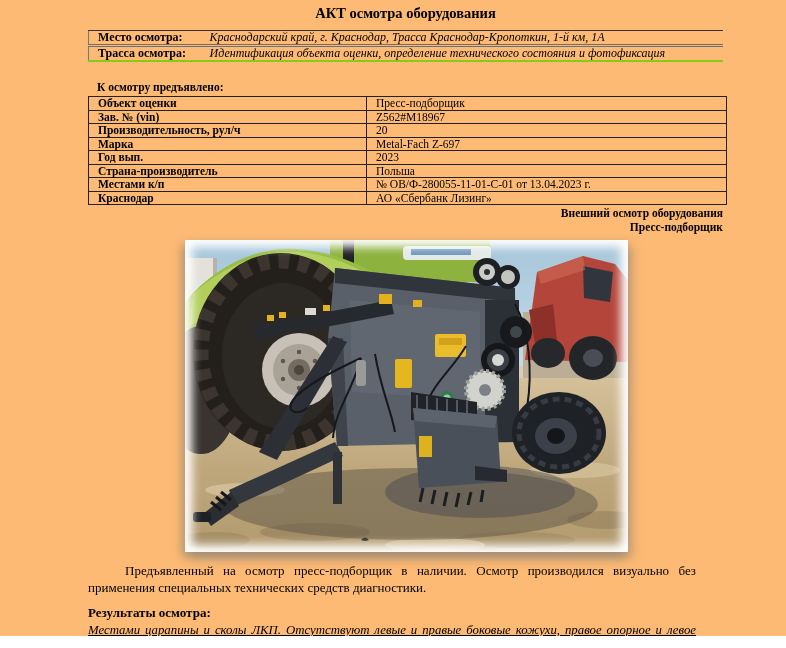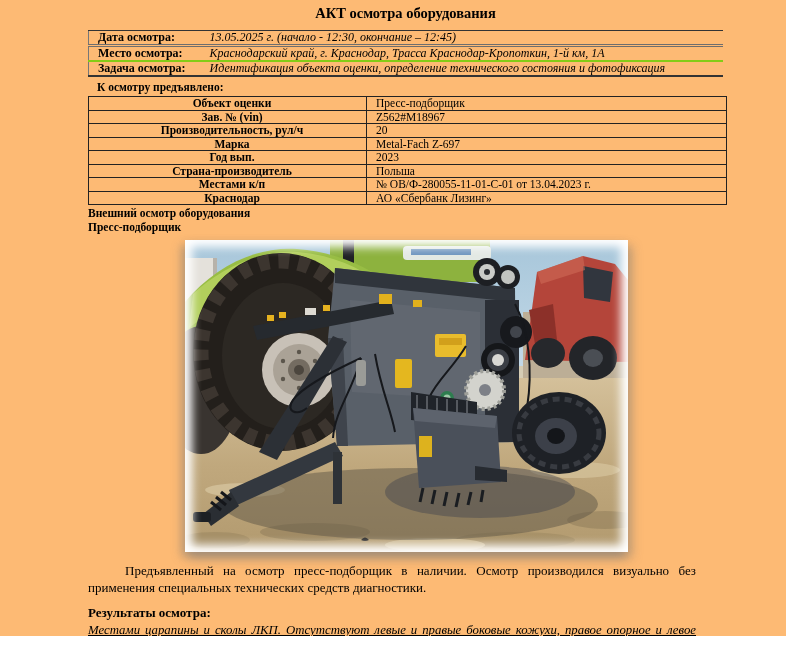--- a/index.html
+++ b/index.html
@@ -21,23 +21,23 @@
   .t1 tr:nth-child(3) td { border-bottom:2px solid #333; }
   .t1 .lbl { font-weight:bold; width:112px; }
   .t1 .val { font-style:italic; }
   
   .presented { position:absolute; left:97px; top:81px; font-size:11.5px; font-weight:bold; }
   
   .t2 { position:absolute; left:88px; top:96px; width:639px; border-collapse:collapse;
         border:1.5px solid #222; }
   .t2 td { border:1px solid #222; font-size:11.5px; height:13.5px; line-height:12px;
            padding:0 0 0 9px; vertical-align:middle; }
-  .t2 .lbl { font-weight:bold; width:278px;text-align:center; }
-  
-  .photo-head { position:absolute; left:88px; top:206px; width:635px; text-align:left;
+  .t2 .lbl { font-weight:bold; width:278px; }
+  
+  .photo-head { position:absolute; left:88px; top:206px; width:635px; text-align:right;
                 font-size:11.5px; font-weight:bold; line-height:14px; }
   
   .photo-wrap {
     position:absolute; left:185px; top:240px; width:443px; height:312px;
     box-shadow:-4px 5px 9px rgba(120,120,120,.45), 4px 6px 10px rgba(120,120,120,.45);
   }
   .photo-wrap svg { display:block; width:443px; height:312px; }
   .photo-fade { position:absolute; inset:0; box-shadow:inset 0 0 10px 7px #ffffff; pointer-events:none; }
   
   .bottom { position:absolute; left:88px; top:563px; width:608px; font-size:13px; line-height:16.5px; }
@@ -48,30 +48,26 @@
 </style>
 </head>
 <body>
 
 <div class="page">
 
   <div class="doc-title">АКТ осмотра оборудования</div>
 
   <table class="t1">
     <tbody>
-        <tr>
-      <td class="lbl">Дата осмотра:</td>
-      <td class="val">13.05.2025 г. (начало - 12:30, окончание – 12:45)</td>
-    </tr>
     <tr>
       <td class="lbl">Место осмотра:</td>
       <td class="val">Краснодарский край, г. Краснодар, Трасса Краснодар-Кропоткин, 1-й км, 1А</td>
     </tr>
     <tr>
-      <td class="lbl">Задача осмотра:</td>
+      <td class="lbl">Трасса осмотра:</td>
       <td class="val">Идентификация объекта оценки, определение технического состояния и фотофиксация</td>
     </tr>
   </tbody>
     </table>
 
   <div class="presented">К осмотру предъявлено:</div>
 
   <table class="t2">
     <tbody>
         <tr>

